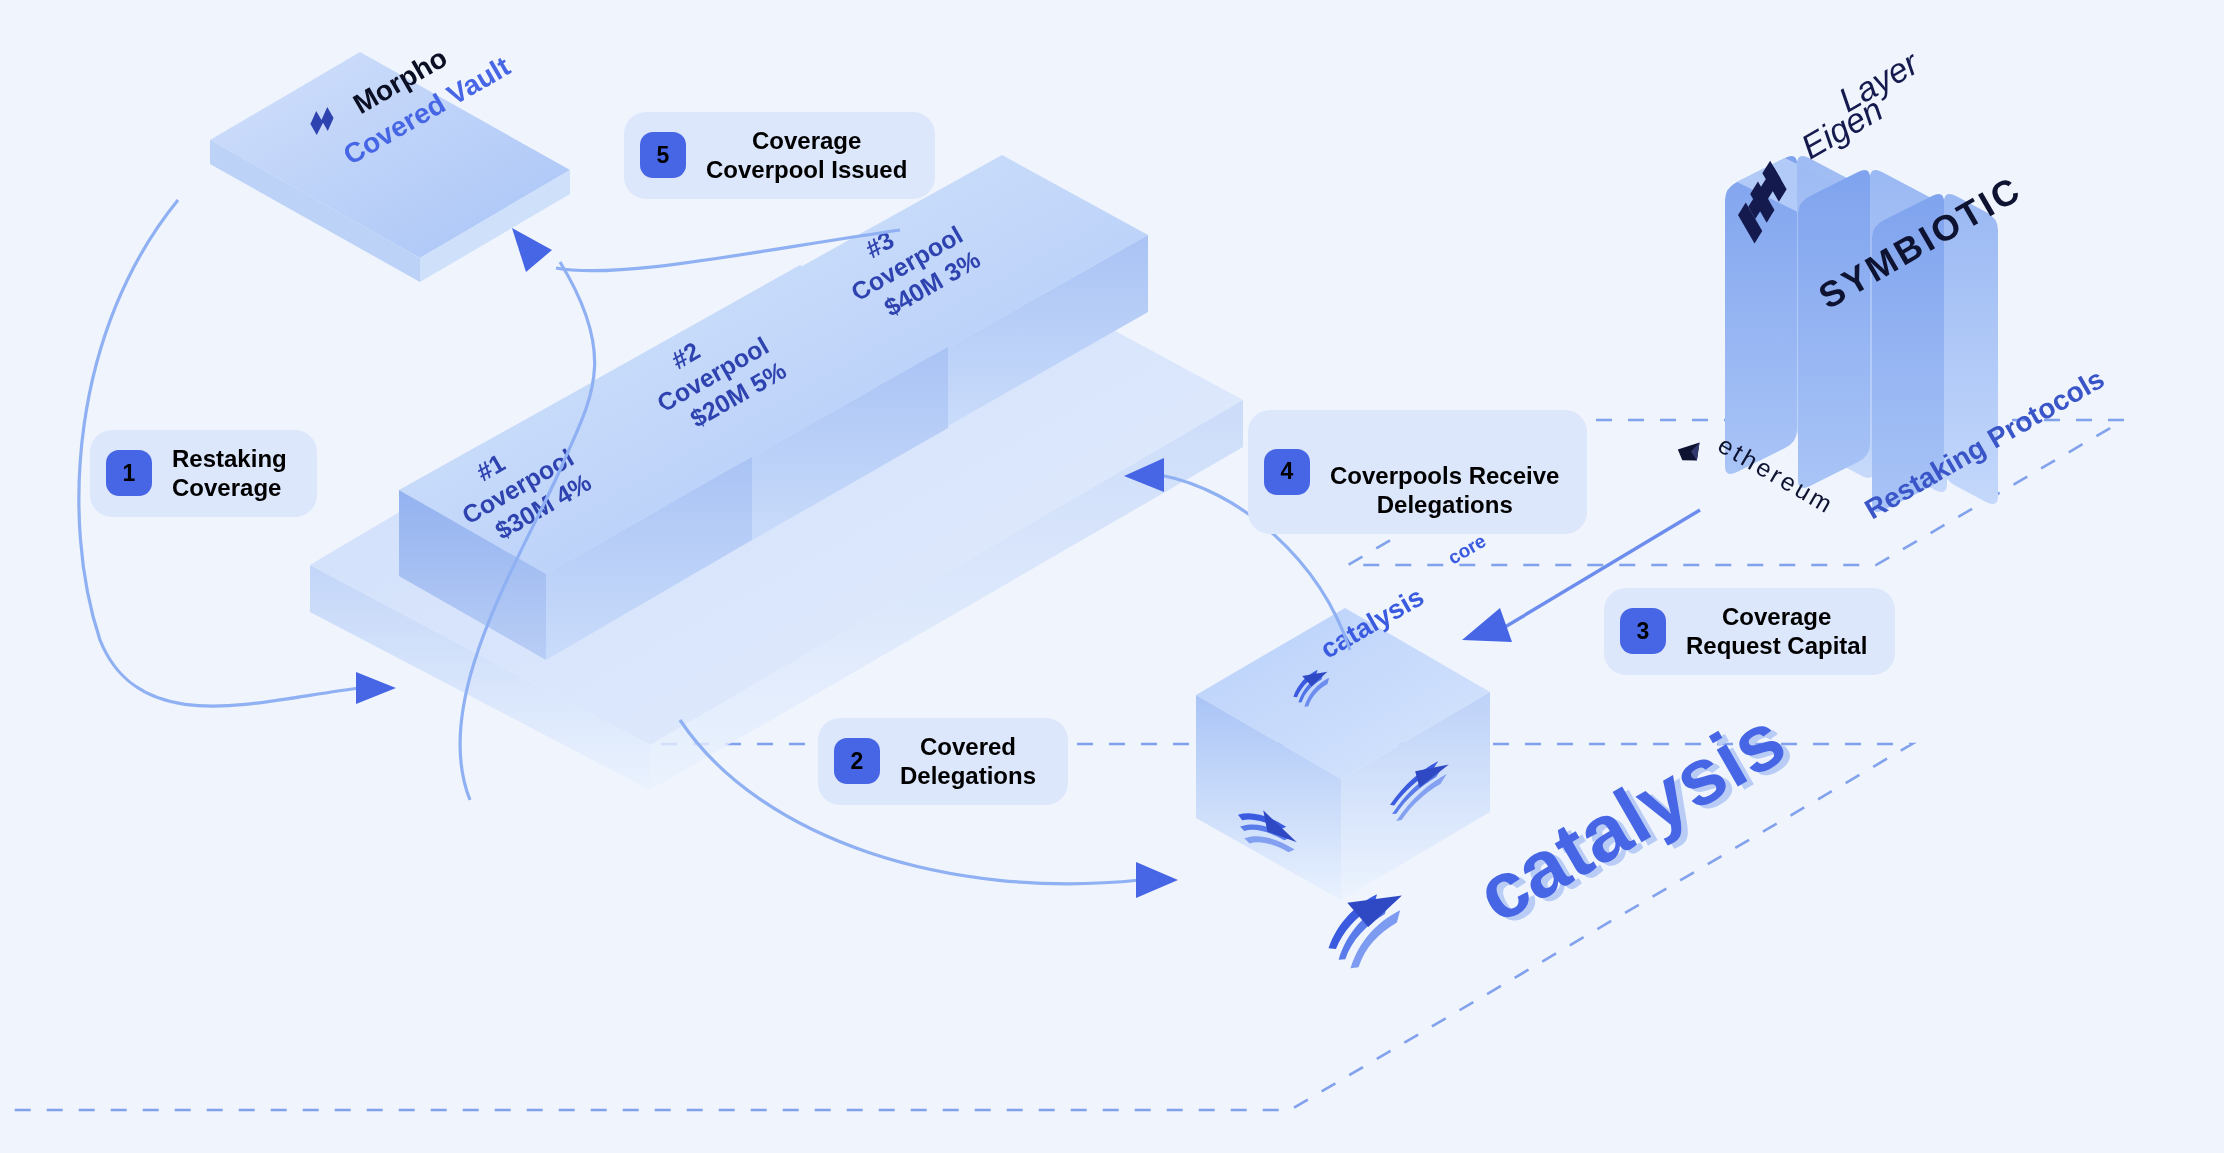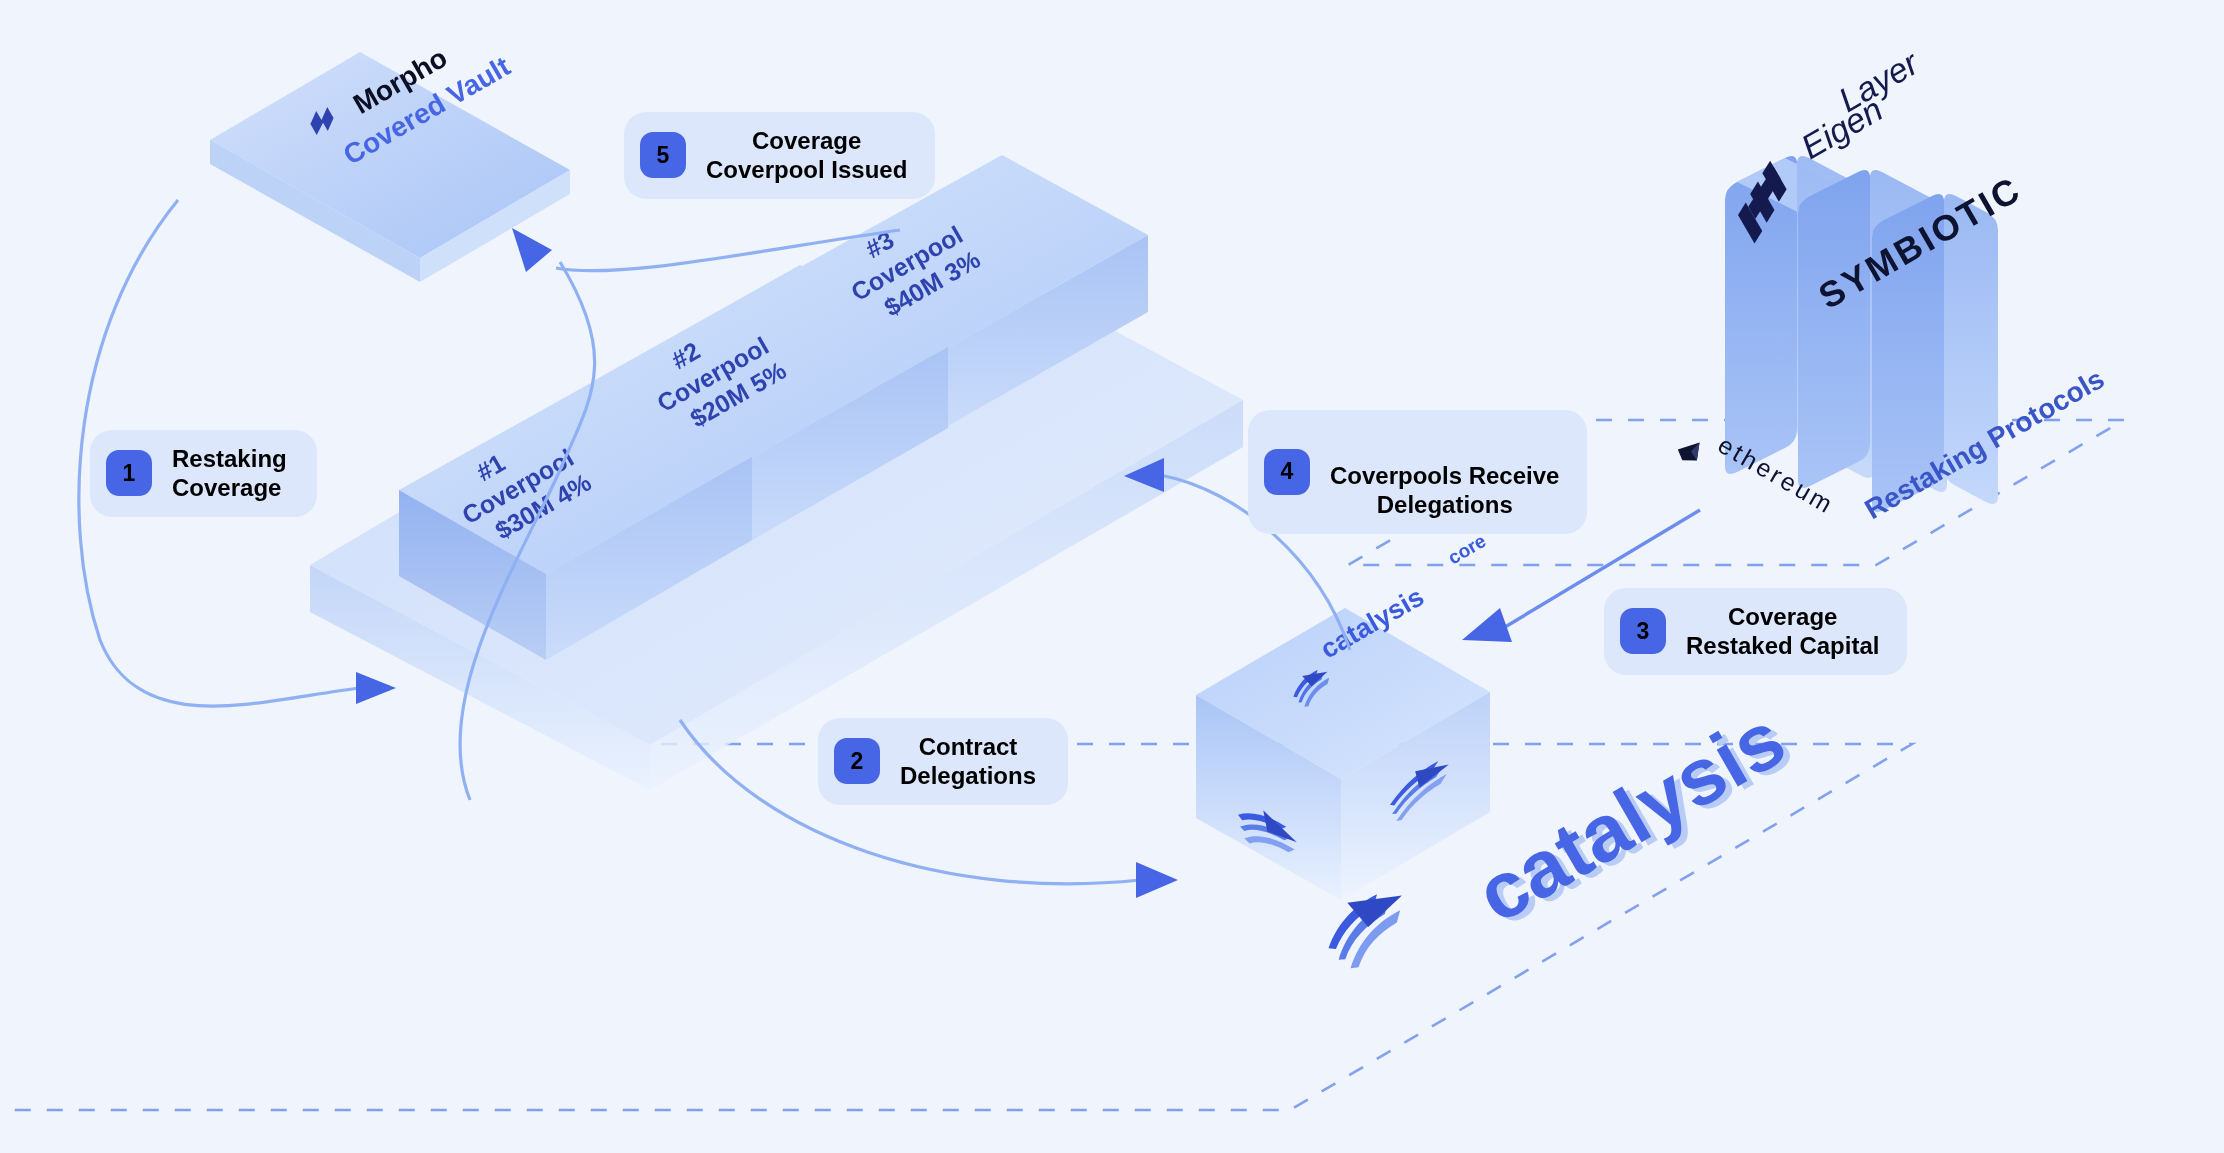--- a/index.html
+++ b/index.html
@@ -258,34 +258,34 @@
     </div>
   </div>
 
   <div class="pill" style="position:absolute;left:818px;top:718px;display:flex;align-items:center;gap:20px;
               background:#dde7fb;border-radius:22px;padding:14px 32px 14px 16px;">
     <div style="width:46px;height:46px;border-radius:13px;background:#4766e5;display:flex;
                 align-items:center;justify-content:center;">
       <span class="badge-num" style="font-size:23px;">2</span>
     </div>
     <div style="line-height:1.22;text-align:center;">
-      <div class="step-pill-label" style="font-size:24px;">Contract</div>
+      <div class="step-pill-label" style="font-size:24px;">Covered</div>
       <div class="step-pill-label" style="font-size:24px;">Delegations</div>
     </div>
   </div>
 
   <div class="pill" style="position:absolute;left:1604px;top:588px;display:flex;align-items:center;gap:20px;
               background:#dde7fb;border-radius:22px;padding:14px 28px 14px 16px;">
     <div style="width:46px;height:46px;border-radius:13px;background:#4766e5;display:flex;
                 align-items:center;justify-content:center;">
       <span class="badge-num" style="font-size:23px;">3</span>
     </div>
     <div style="line-height:1.22;text-align:center;">
       <div class="step-pill-label" style="font-size:24px;">Coverage</div>
-      <div class="step-pill-label" style="font-size:24px;">Restaked Capital</div>
+      <div class="step-pill-label" style="font-size:24px;">Request Capital</div>
     </div>
   </div>
 
   <div class="pill" style="position:absolute;left:1248px;top:410px;display:flex;align-items:center;gap:20px;
               background:#dde7fb;border-radius:22px;padding:14px 28px 14px 16px;">
     <div style="width:46px;height:46px;border-radius:13px;background:#4766e5;display:flex;
                 align-items:center;justify-content:center;">
       <span class="badge-num" style="font-size:23px;">4</span>
     </div>
     <div style="line-height:1.22;text-align:center;margin-top:37px;">

